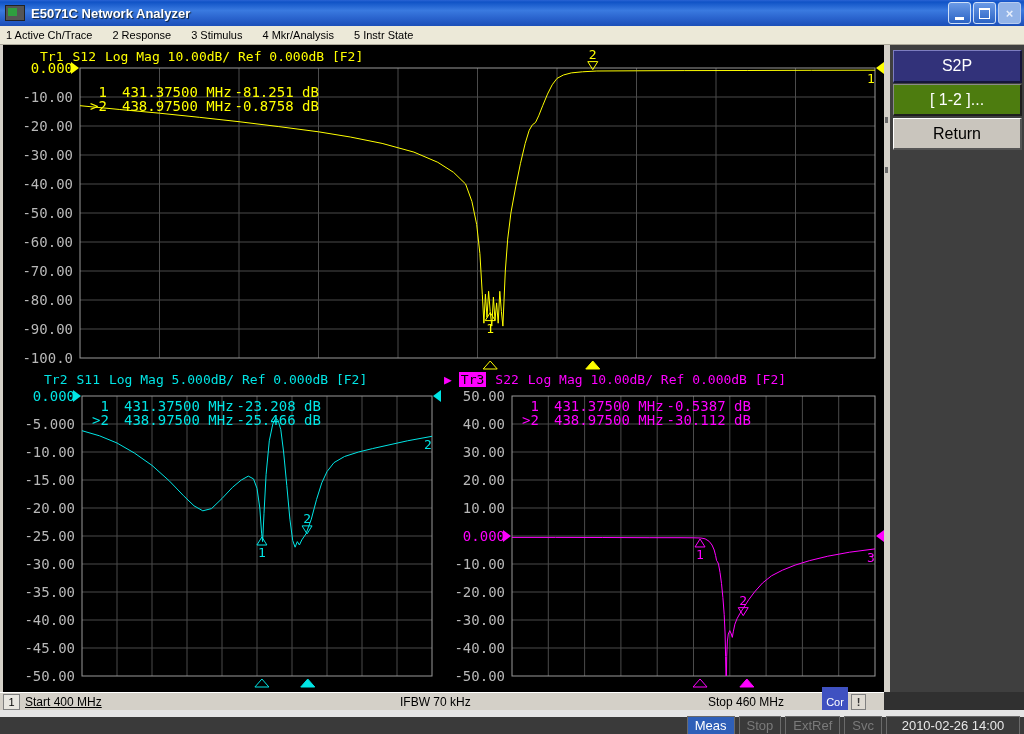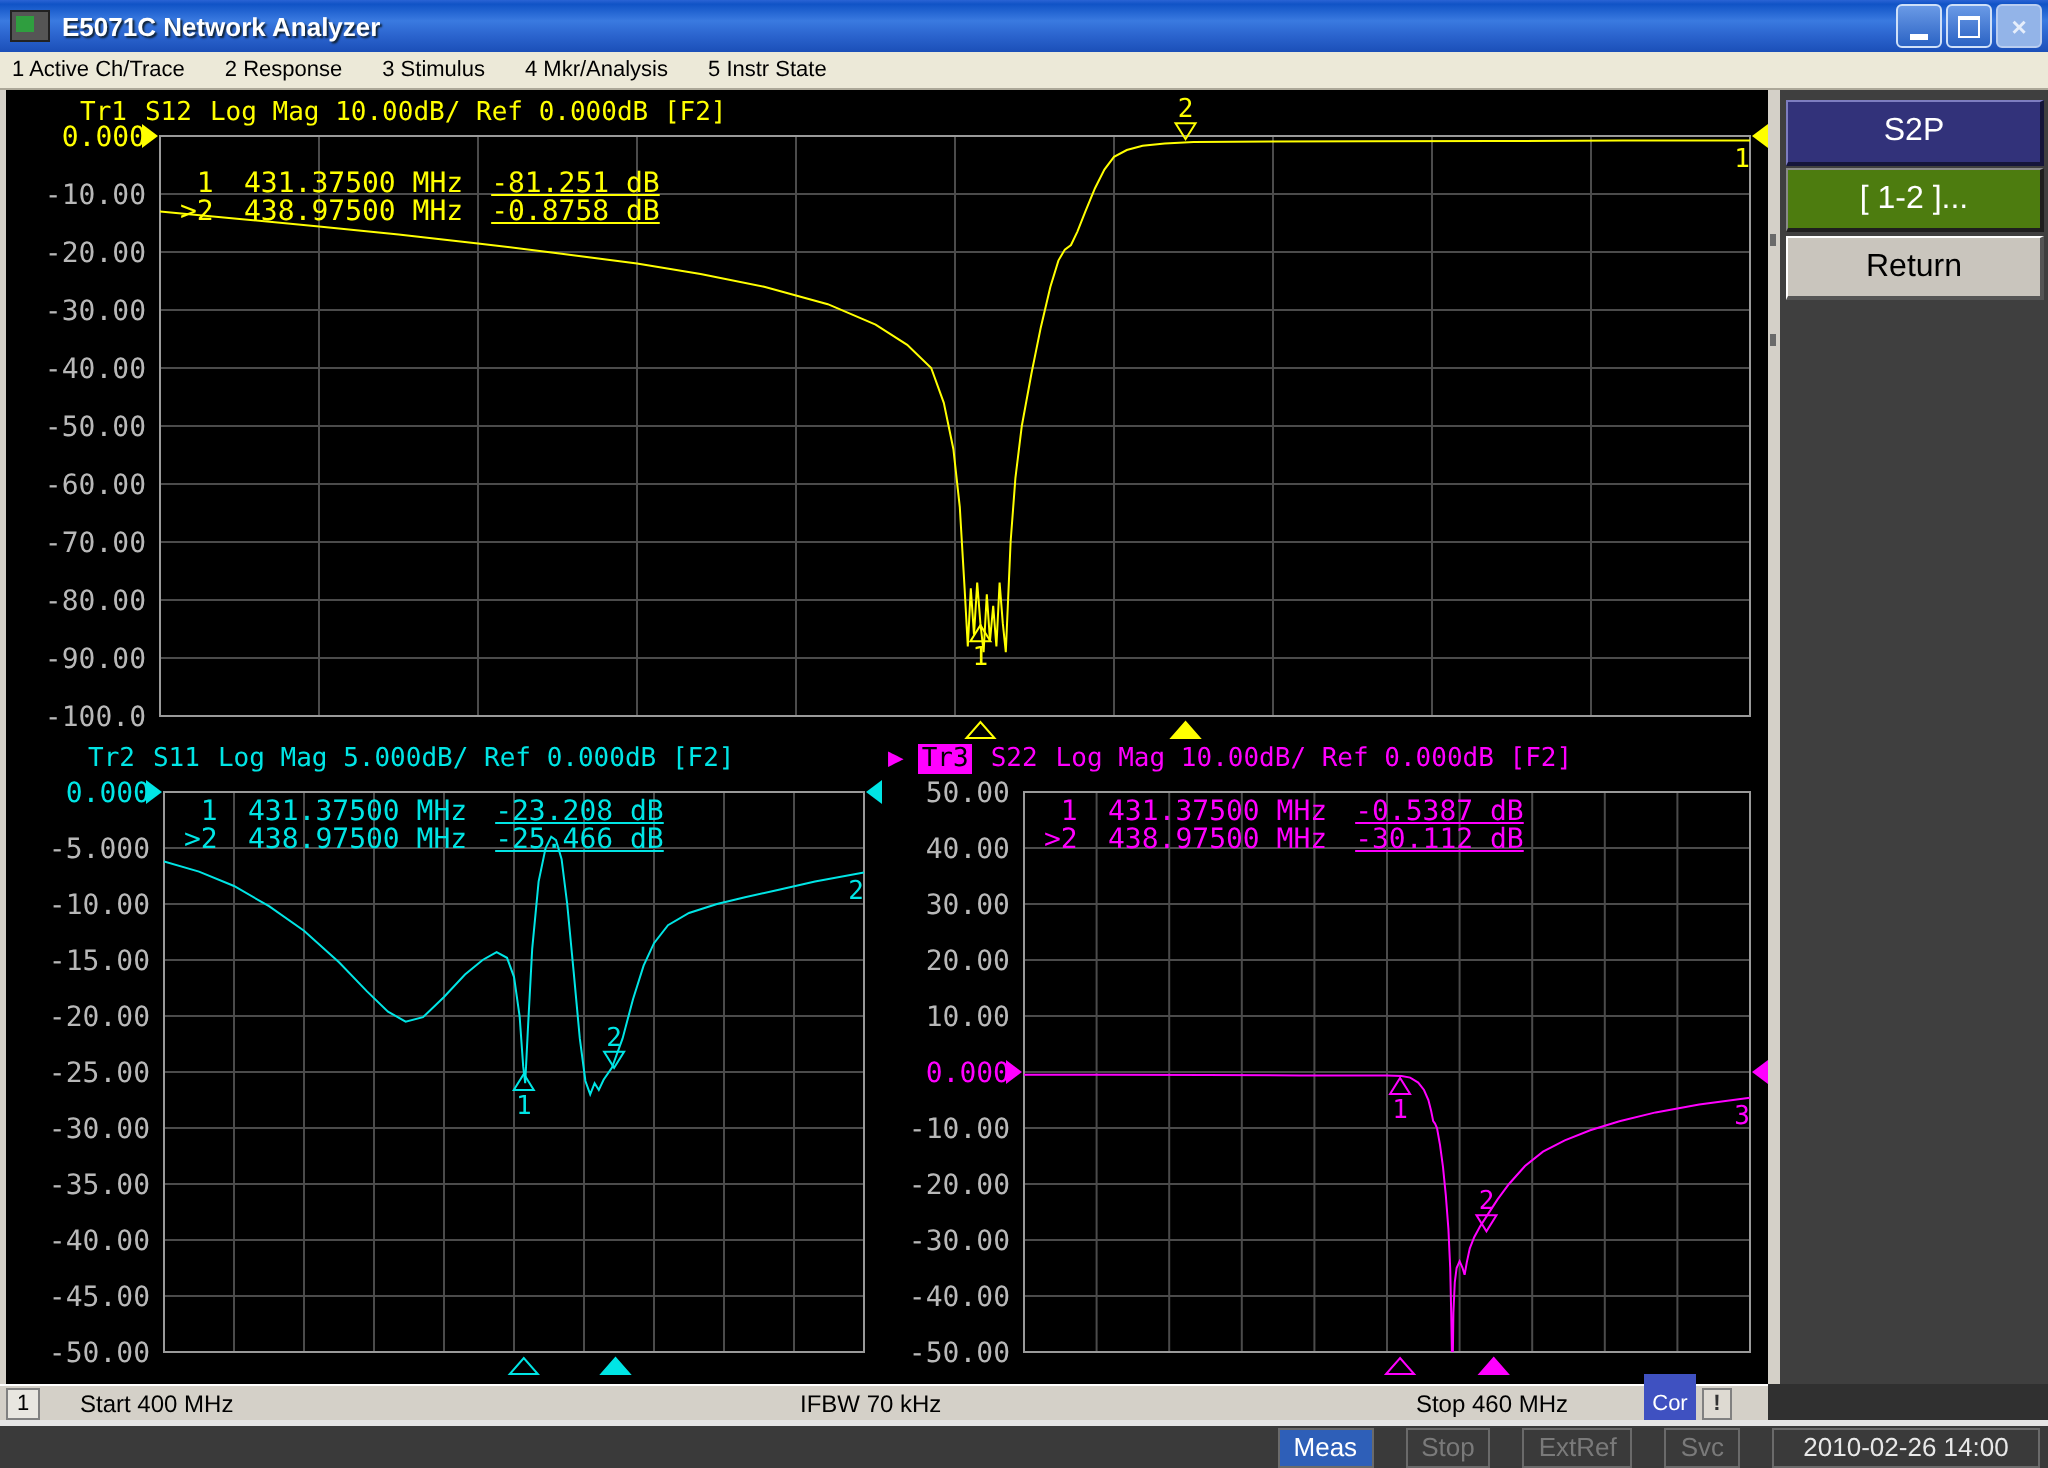--- a/index.html
+++ b/index.html
@@ -43,40 +43,40 @@
   .chart{position:absolute;font-family:"DejaVu Sans Mono",monospace;}
   .chart svg{position:absolute;left:0;top:0;}
   .chdr{position:absolute;font-size:13px;white-space:pre;display:flex;gap:9px;z-index:3;}
   .chdr .arrow{display:none;}
   .chdr.active .arrow{display:inline;margin-right:-2px;}
   .chdr.active .trtag{padding:0 2px;}
   .mkbox{position:absolute;z-index:3;font-size:14px;line-height:14px;}
   .mkrow{display:flex;white-space:pre;}
   .mkrow .num{width:20px;}
   .mkrow .freq{margin-left:12px;}
-  .mkrow .val{margin-left:14px;text-decoration:underline;}
+  .mkrow .val{margin-left:3px;}
   
   .statusbar{position:absolute;left:0;top:692px;width:884px;height:18px;background:#d4d0c8;
     border-top:1px solid #fff;box-sizing:border-box;display:flex;align-items:center;
     font-size:12px;color:#000;}
   .chanbox{margin-left:3px;width:15px;height:14px;border:1px solid #808080;background:#e8e6e0;
     display:flex;align-items:center;justify-content:center;font-size:11px;}
-  .sb-start{margin-left:20px;}
+  .sb-start{margin-left:5px;text-decoration:underline;}
   .sb-center{position:absolute;left:400px;}
   .sb-stop{position:absolute;right:100px;}
   .corbox{position:absolute;right:36px;width:26px;height:30px;background:#3f51c1;color:#fff;
     display:flex;align-items:center;justify-content:center;font-size:11px;}
   .warnbox{position:absolute;right:18px;width:13px;height:14px;border:1px solid #808080;
     background:#dedad2;color:#333;display:flex;align-items:center;justify-content:center;
     font-size:11px;font-weight:bold;}
   .sb-corner{position:absolute;left:884px;top:692px;width:140px;height:18px;background:#303030;}
   
   .instrbar{position:absolute;left:0;top:710px;width:1024px;height:24px;background:#3a3a3a;
-    border-top:3px solid #e5e5e5;box-sizing:border-box;display:flex;align-items:center;
-    justify-content:flex-end;gap:16px;font-size:13px;padding-right:4px;}
+    border-top:7px solid #e5e5e5;box-sizing:border-box;display:flex;align-items:center;
+    justify-content:flex-end;gap:4px;font-size:13px;padding-right:4px;}
   .ib-box{height:18px;display:flex;align-items:center;justify-content:center;
     border:1px solid #6a6a6a;padding:0 7px;}
   .ib-meas{background:#2e5fb8;color:#fff;}
   .ib-off{color:#7a7a7a;}
   .ib-date{color:#e8e8e8;min-width:118px;}
 </style>
 </head>
 <body>
 
 <div class="app">

